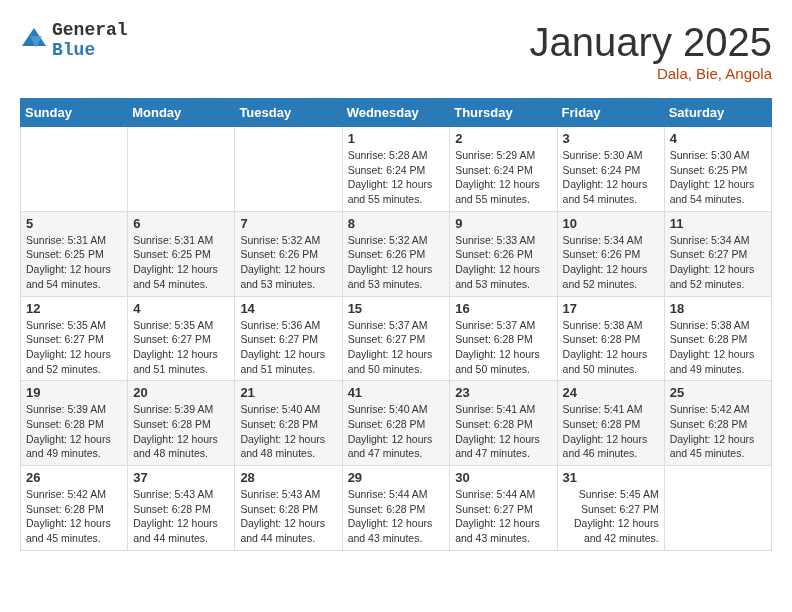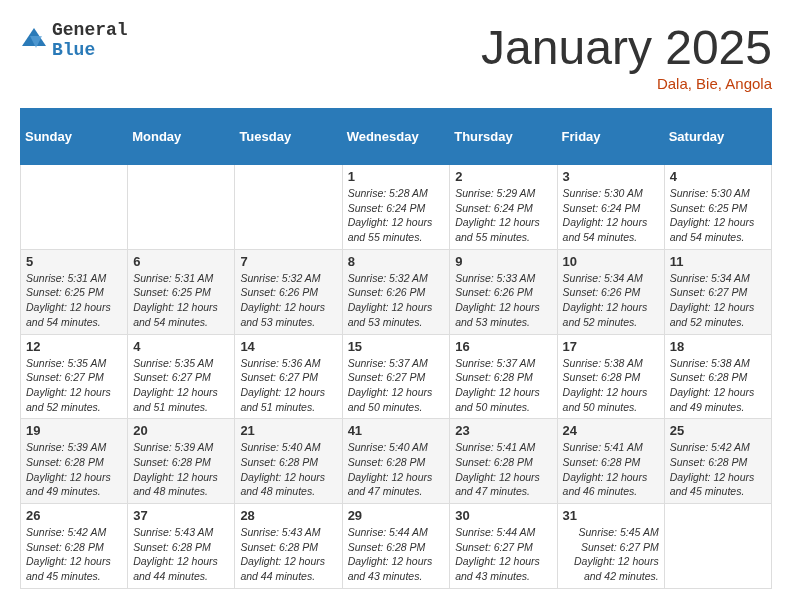--- a/index.html
+++ b/index.html
@@ -23,37 +23,37 @@
       font-family: Liberation Mono, monospace;
     }
     .logo-icon {
       width: 28px;
       height: 28px;
     }
     .title-area {
       text-align: right;
     }
     .month-title {
-      font-size: 48px;
+      font-size: 40px;
       font-weight: normal;
       color: #333;
     }
     .location-title {
       font-size: 15px;
       color: #c2410c;
     }
     .calendar-table {
       width: 100%;
       border-collapse: collapse;
       border: 1px solid #ccc;
     }
     .calendar-table th {
       background-color: #2a7ab8;
       color: #fff;
-      padding: 20px 4px;
+      padding: 6px 4px;
       font-size: 13px;
       font-weight: bold;
       text-align: left;
       border: 1px solid #2a7ab8;
     }
     .calendar-table td {
       vertical-align: top;
       padding: 4px 5px;
       border: 1px solid #ddd;
       width: 108px;
@@ -66,21 +66,20 @@
       background: #f5f5f5;
     }
     .day-number {
       font-size: 13px;
       font-weight: bold;
       margin-bottom: 2px;
     }
     .day-info {
       font-size: 10.5px;
       line-height: 1.4;
-      font-style: italic;
     }
     .empty-cell {
       background: #fff !important;
     }
   </style>
 </head>
 <body>
 
 <div class="header-area">
   <div class="logo">

